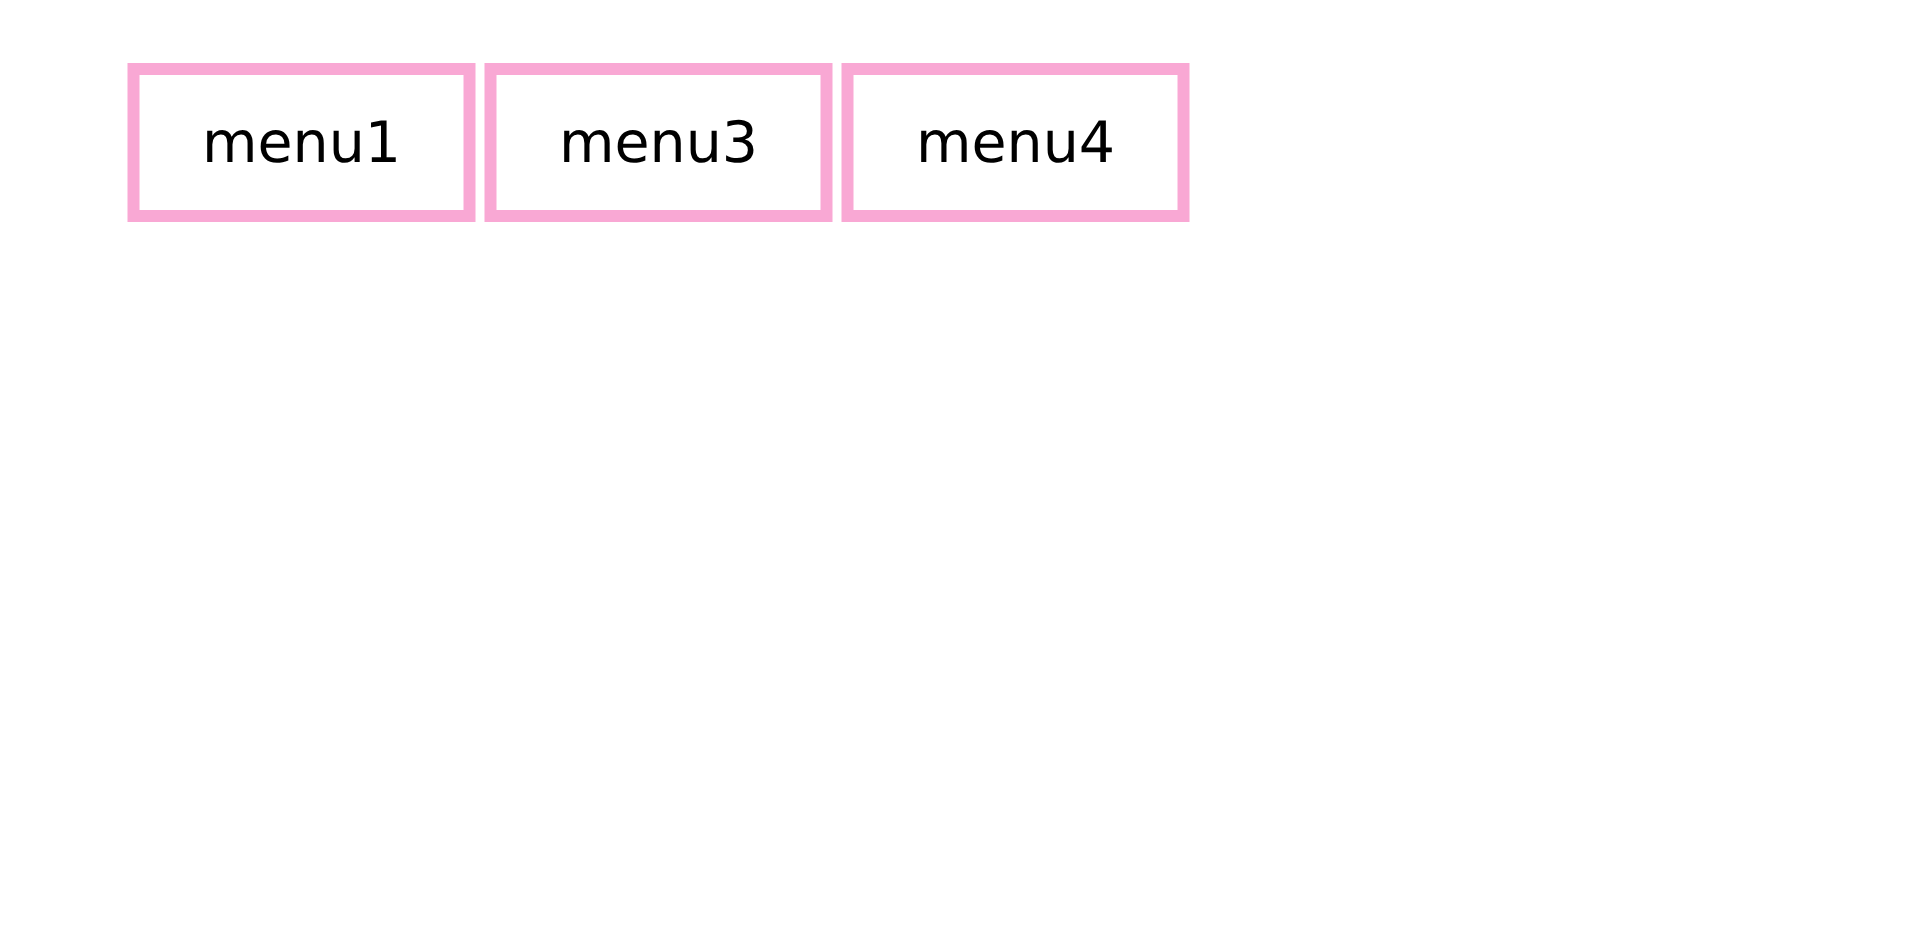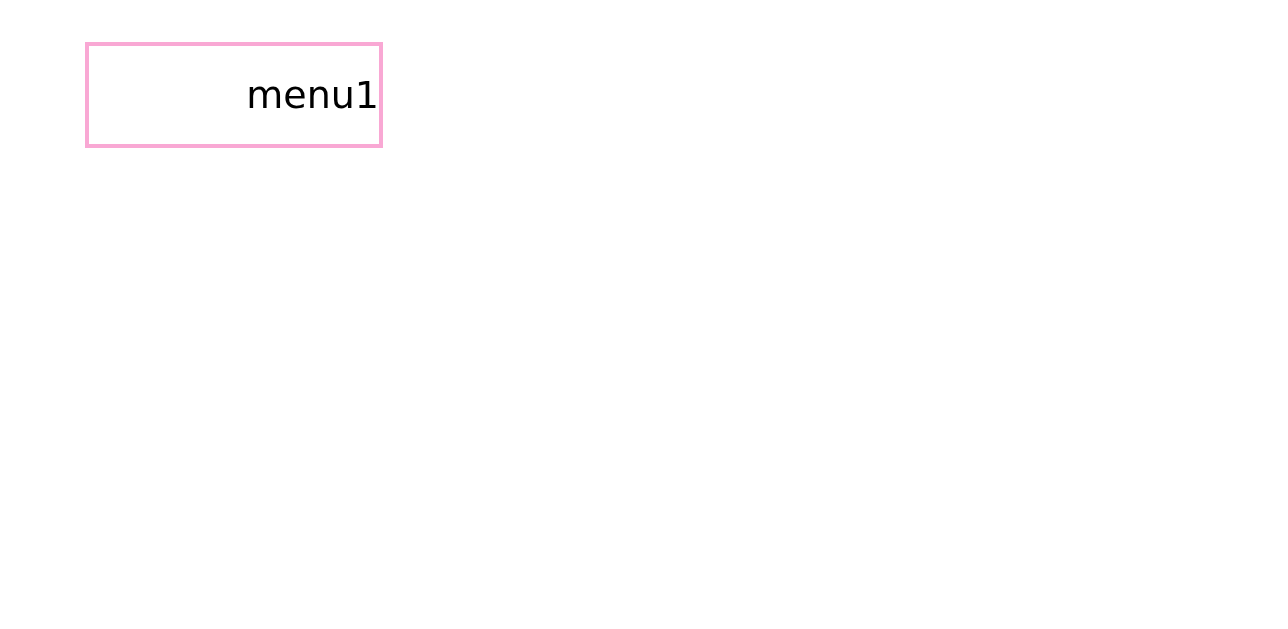--- a/index.html
+++ b/index.html
@@ -29,27 +29,27 @@
     left: 85px;
     top: 42px;
     display: flex;
     flex-direction: row;
     align-items: flex-start;
     gap: 6px;
   }
 
   .menu-item {
     box-sizing: border-box;
-    width: 298px;
+    width: 232px;
     height: 106px;
-    border: 4px solid #f9a8d4;
+    border: 8px solid #f9a8d4;
     background: #ffffff;
     display: flex;
     align-items: center;
-    justify-content: flex-end;
+    justify-content: center;
     cursor: pointer;
     user-select: none;
   }
 
   .menu-item-label {
     font-family: "DejaVu Sans", sans-serif;
     font-size: 38px;
     line-height: 1;
     font-weight: 400;
     color: #000000;
@@ -72,21 +72,27 @@
 
 <div id="page">
 
   <nav id="menu-bar">
 
     <div class="menu-item">
       <span class="menu-item-label">menu1</span>
     </div>
 
 
+    <div class="menu-item">
+      <span class="menu-item-label">menu3</span>
+    </div>
 
+    <div class="menu-item">
+      <span class="menu-item-label">menu4</span>
+    </div>
 
   </nav>
 
   <main id="content-area">
     <span></span>
   </main>
 
 </div>
 
 </body></html>

